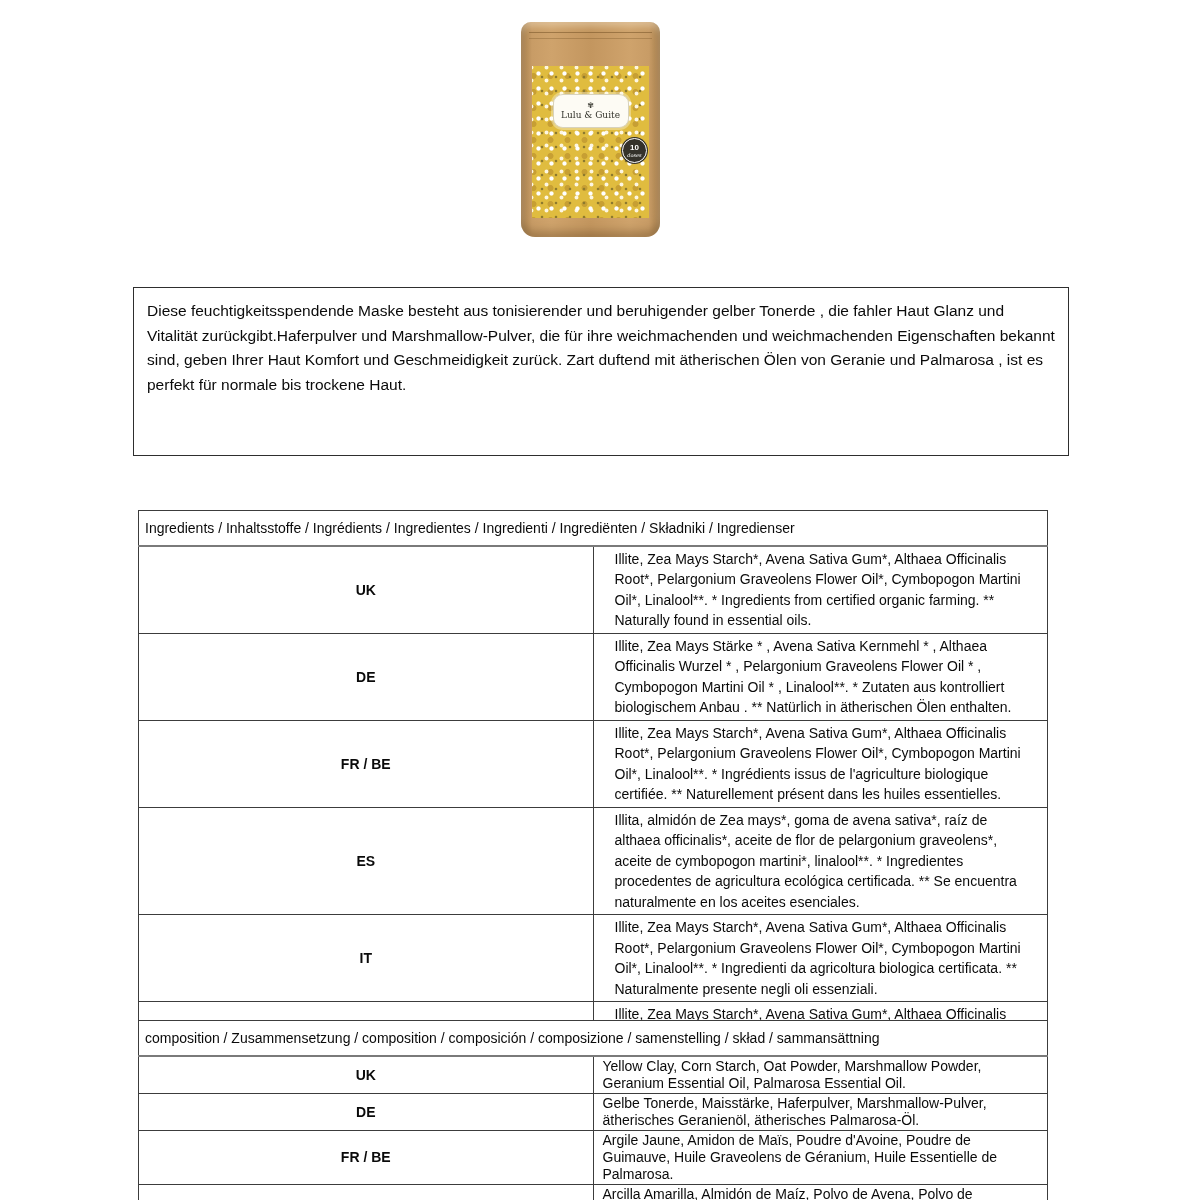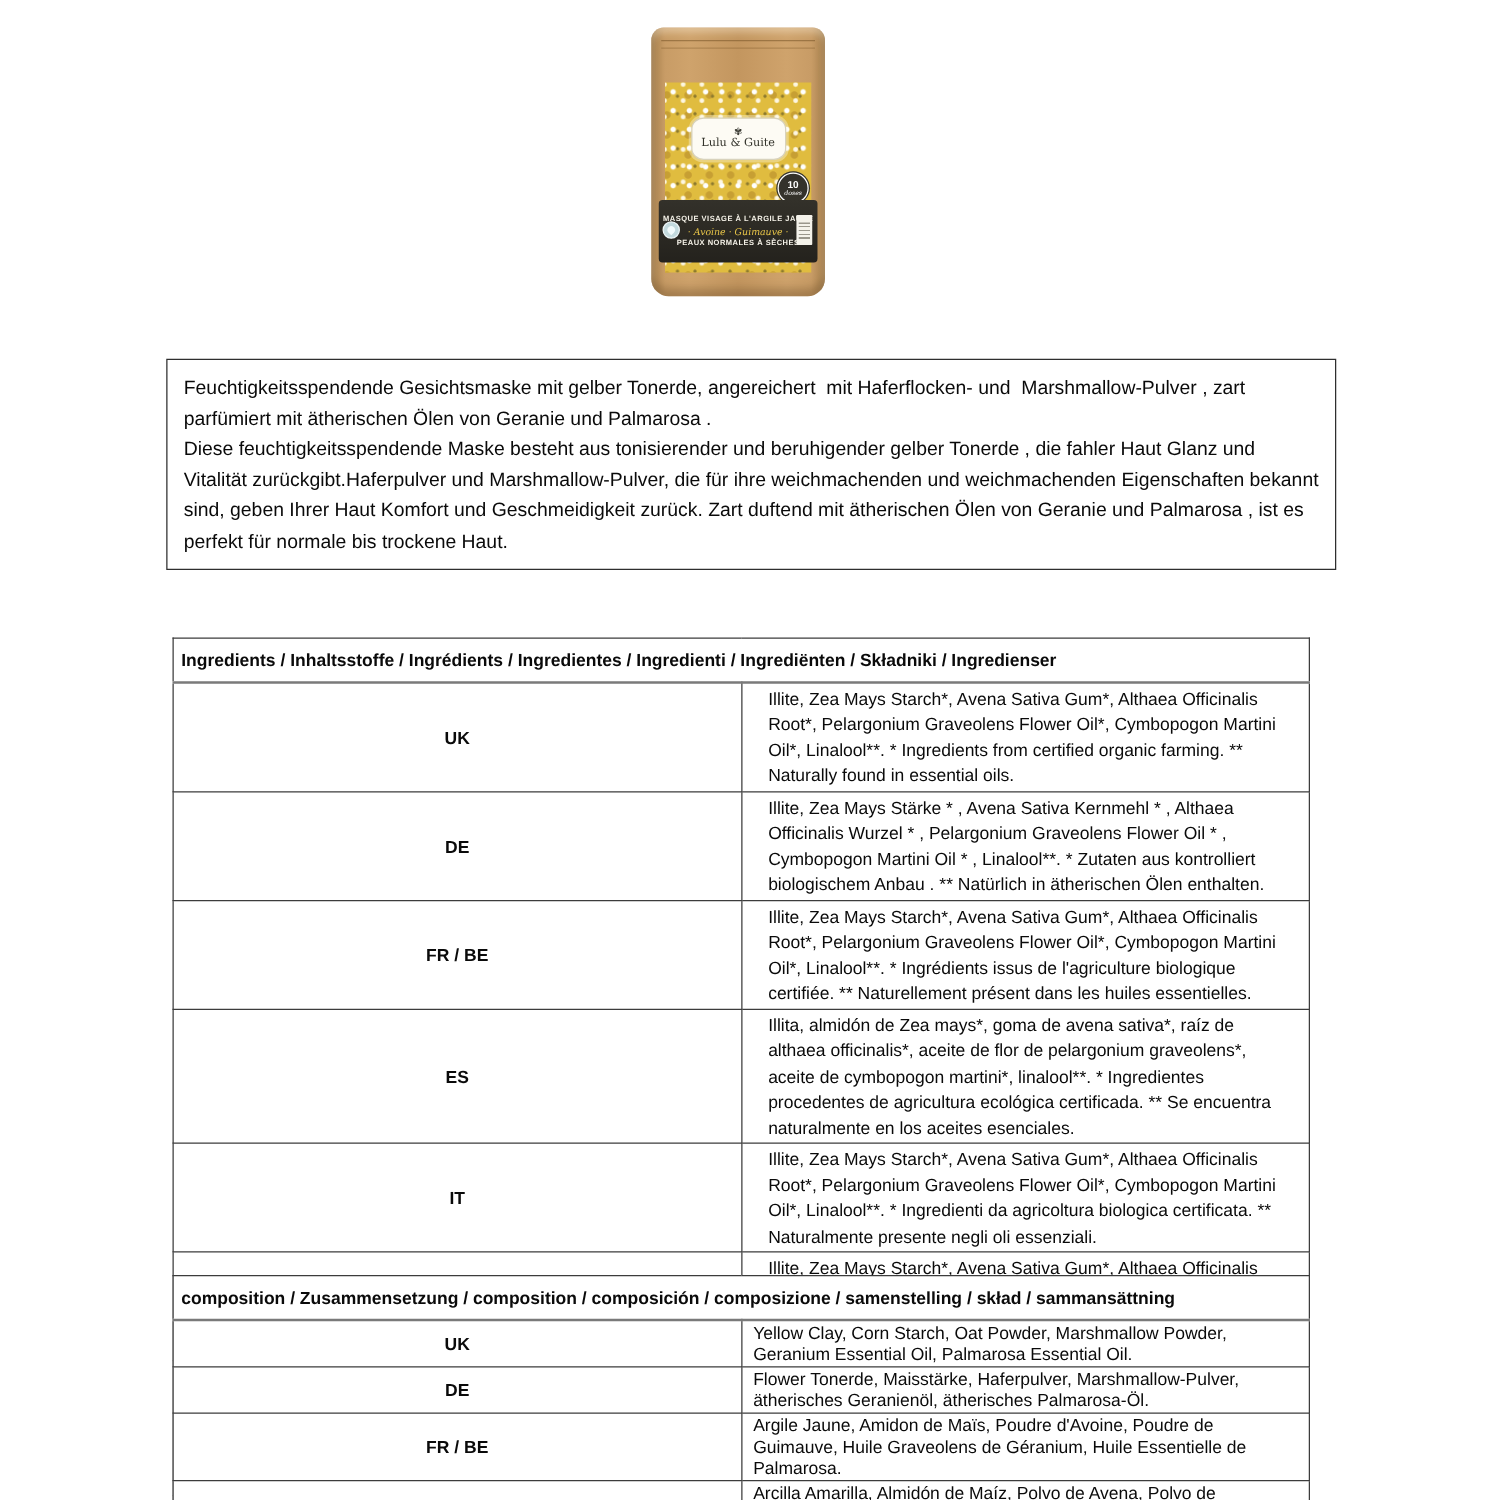--- a/index.html
+++ b/index.html
@@ -74,21 +74,21 @@
   
   table.lang-table {
     position: absolute; left: 138px; width: 910px;
     border-collapse: collapse; table-layout: fixed;
     font-size: 14px; color: #0a0a0a; background: #fff;
   }
   .ingredients-table { top: 510px; }
   .composition-table { top: 1020px; font-size: 13.5px; }
   table.lang-table td, table.lang-table th { border: 1.4px solid #3c3c3c; vertical-align: middle; }
   table.lang-table th.table-header {
-    text-align: left; font-weight: bold; padding: 1px 6px; height: 35px;
+    text-align: left; font-weight: normal; padding: 1px 6px; height: 35px;
     border-bottom: 2.6px solid #7a7a7a; font-size: 14px;
   }
   .composition-table th.table-header { border-bottom: 1.8px solid #3c3c3c; font-size: 13.5px; }
   td.lang-cell { width: 72px; text-align: center; font-weight: bold; padding: 1px 2px; }
   td.text-cell { padding: 2px 21px; line-height: 20.5px; }
   .composition-table td.text-cell { padding: 1px 9px; line-height: 17px; height: 19px; margin-left: 32px; }
 </style>
 </head>
 <body>
 
@@ -98,34 +98,24 @@
     <div class="pouch-seal"></div>
     <div class="floral-panel">
       <div class="brand-label">
         <span class="brand-flower">✾</span>
         <span class="brand-name">Lulu &amp; Guite</span>
       </div>
       <div class="doses-badge">
         <span class="d1">10</span>
         <span class="d2">doses</span>
       </div>
-      <div class="band">
-        <div class="band-line1">MASQUE VISAGE À L'ARGILE JAUNE</div>
-        <div class="band-line2">· Avoine · Guimauve ·</div>
-        <div class="band-line3">PEAUX NORMALES À SÈCHES</div>
-        <span class="left-badge">
-            <i class="drop"></i>
-          </span>
-        <span class="cert-badge"></span>
-      </div>
     </div>
   </div>
 
   <div class="description-box">
-    <p>Feuchtigkeitsspendende Gesichtsmaske mit gelber Tonerde, angereichert  mit Haferflocken- und  Marshmallow-Pulver , zart parfümiert mit ätherischen Ölen von Geranie und Palmarosa .</p>
     <p>Diese feuchtigkeitsspendende Maske besteht aus tonisierender und beruhigender gelber Tonerde , die fahler Haut Glanz und Vitalität zurückgibt.Haferpulver und Marshmallow-Pulver, die für ihre weichmachenden und weichmachenden Eigenschaften bekannt sind, geben Ihrer Haut Komfort und Geschmeidigkeit zurück. Zart duftend mit ätherischen Ölen von Geranie und Palmarosa , ist es perfekt für normale bis trockene Haut.</p>
   </div>
 
   <table class="lang-table ingredients-table">
     <thead>
       <tr>
         <th class="table-header" colspan="2">Ingredients / Inhaltsstoffe / Ingrédients / Ingredientes / Ingredienti / Ingrediënten / Składniki / Ingredienser</th>
       </tr>
     </thead>
     <tbody id="ingredients-body">
@@ -170,21 +160,21 @@
         <th class="table-header" colspan="2">composition  / Zusammensetzung / composition / composición / composizione / samenstelling / skład / sammansättning</th>
       </tr>
     </thead>
     <tbody id="composition-body">
         <tr>
           <td class="lang-cell">UK</td>
           <td class="text-cell">Yellow Clay, Corn Starch, Oat Powder, Marshmallow Powder, Geranium Essential Oil, Palmarosa Essential Oil.</td>
         </tr>
         <tr>
           <td class="lang-cell">DE</td>
-          <td class="text-cell">Flower Tonerde, Maisstärke, Haferpulver, Marshmallow-Pulver, ätherisches Geranienöl, ätherisches Palmarosa-Öl.</td>
+          <td class="text-cell">Gelbe Tonerde, Maisstärke, Haferpulver, Marshmallow-Pulver, ätherisches Geranienöl, ätherisches Palmarosa-Öl.</td>
         </tr>
         <tr>
           <td class="lang-cell">FR / BE</td>
           <td class="text-cell">Argile Jaune, Amidon de Maïs, Poudre d'Avoine, Poudre de Guimauve, Huile Graveolens de Géranium, Huile Essentielle de Palmarosa.</td>
         </tr>
         <tr>
           <td class="lang-cell">ES</td>
           <td class="text-cell">Arcilla Amarilla, Almidón de Maíz, Polvo de Avena, Polvo de Malvavisco, Aceite Esencial de Geranio, Aceite Esencial de Palmarosa.</td>
         </tr>
       </tbody>

